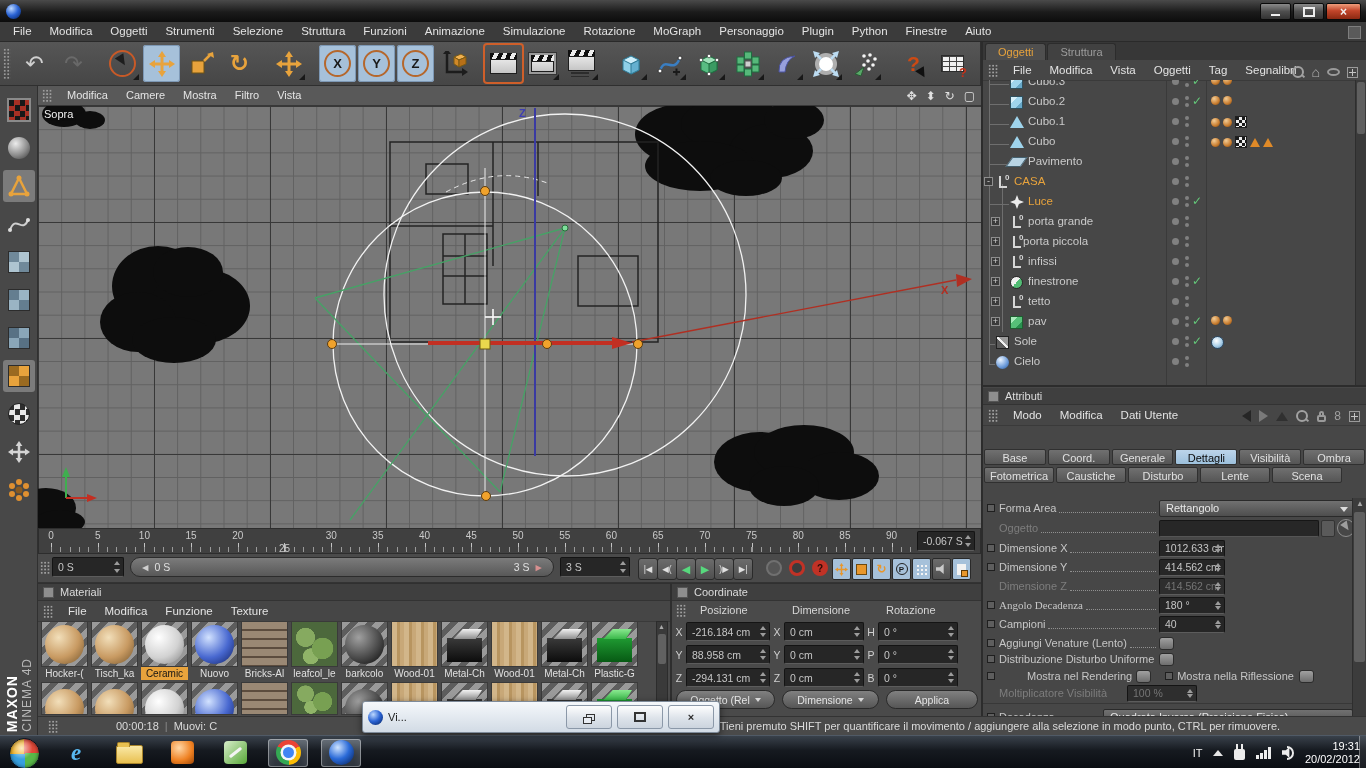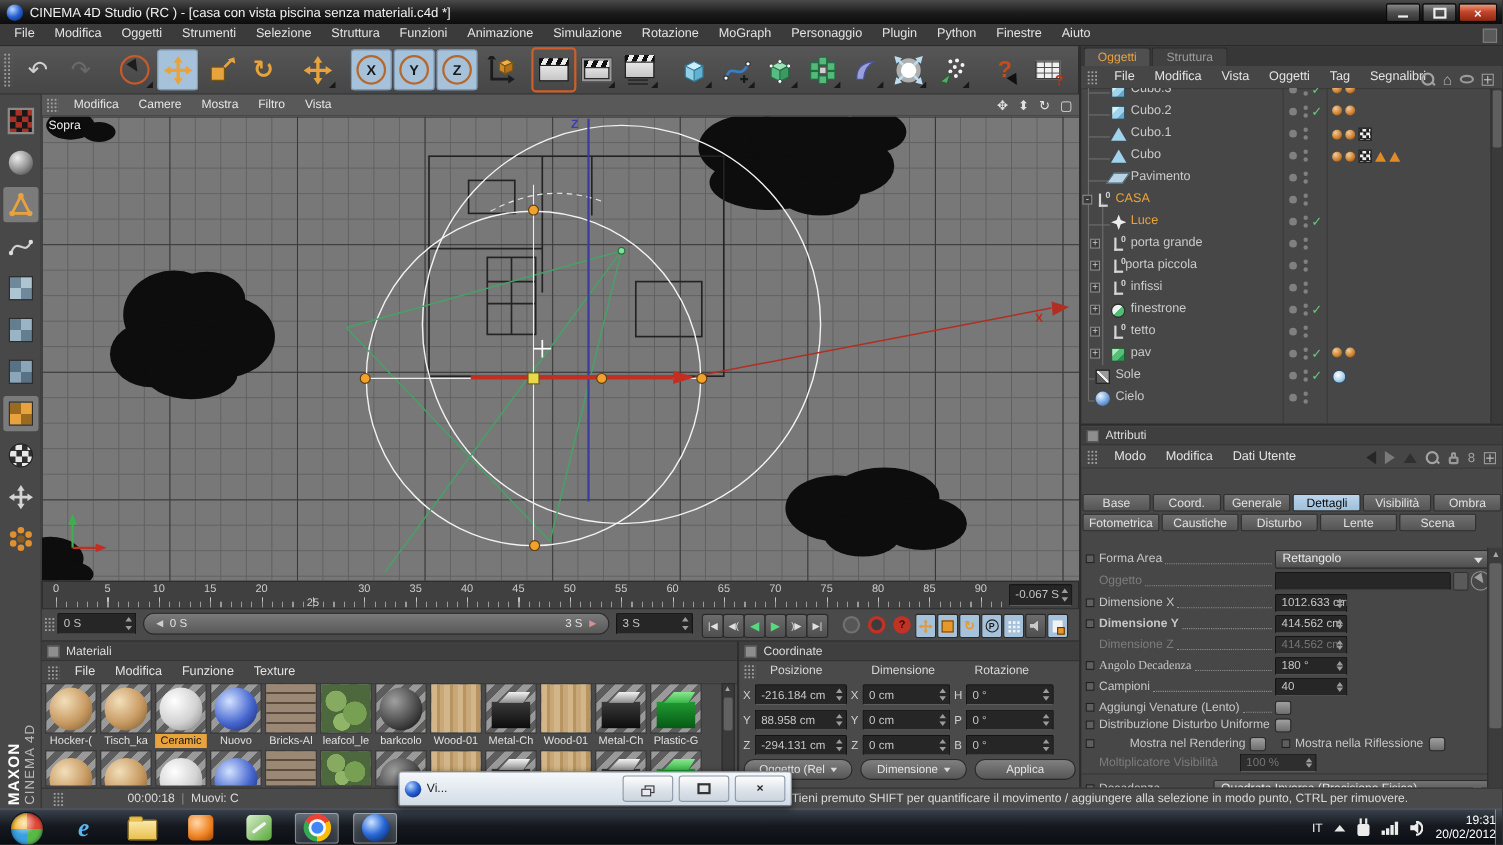--- a/index.html
+++ b/index.html
@@ -290,21 +290,20 @@
   #clockbox{text-align:right;font-size:11px;line-height:13px;color:#fff}
   #showdesk{position:absolute;right:0;top:0;width:6px;height:33px;border-left:1px solid rgba(255,255,255,.35);background:rgba(255,255,255,.07)}
 </style>
 </head>
 <body>
 
 <div id="app">
 
   <div class="abs" id="titlebar">
     <span class="appicon"></span>
-    <span>CINEMA 4D Studio (RC ) - [casa con vista piscina senza materiali.c4d *]</span>
   </div>
   <div id="win-btns">
     <span class="wbtn">
         <span class="minbar"></span>
       </span>
     <span class="wbtn">
         <span class="maxbox"></span>
       </span>
     <span class="wbtn close">×</span>
   </div>
@@ -1334,21 +1333,21 @@
           <div class="numfield nfield" style="width: 66px;">
             <span>1012.633 cm</span>
             <span class="spin">
               <i class="up"></i>
               <i class="dn"></i>
             </span>
           </div>
         </div>
         <div class="frow" style="top: 60px;">
           <div class="fbox"></div>
-          <div class="flabwrap" style="width: 160px; font-weight: bold;">
+          <div class="flabwrap" style="width: 160px;">
             <div class="flab">Dimensione Y</div>
             <div class="fdots"></div>
           </div>
           <div class="numfield nfield" style="width: 66px;">
             <span>414.562 cm</span>
             <span class="spin">
               <i class="up"></i>
               <i class="dn"></i>
             </span>
           </div>

